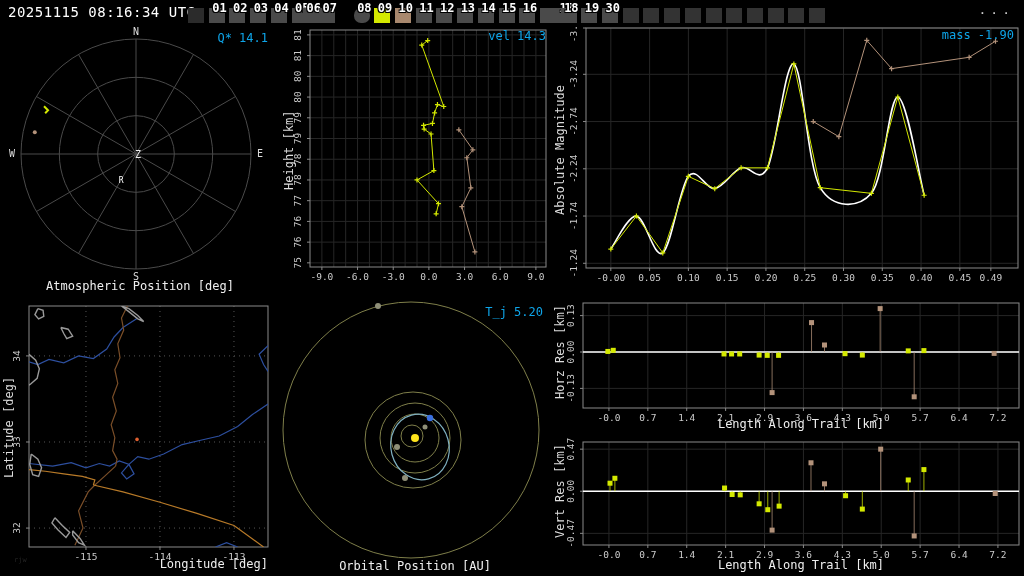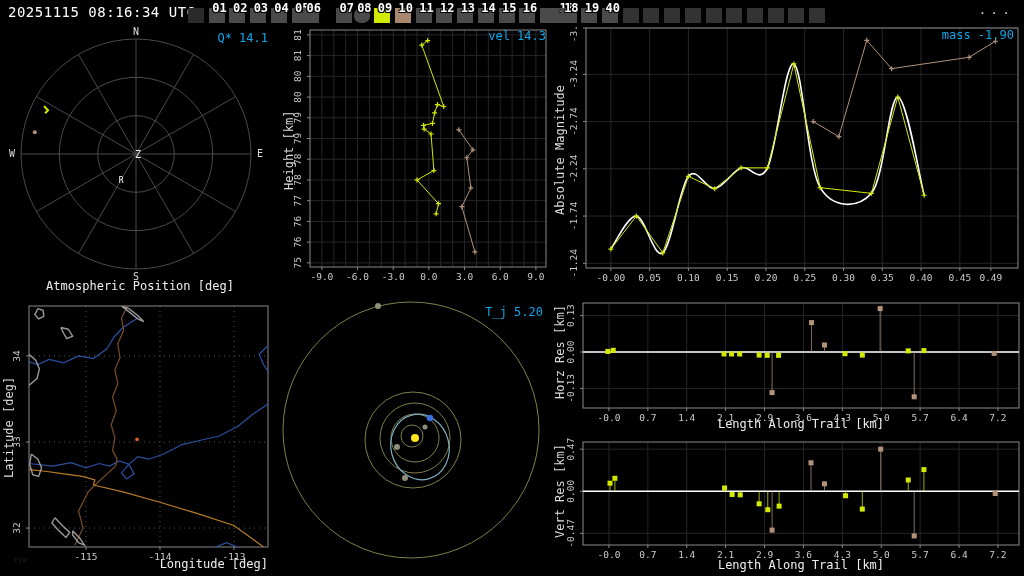--- a/index.html
+++ b/index.html
@@ -44,21 +44,21 @@
         </div>
         <div class="frame normal" style="left: 270.8px;">
           <span class="lbl">04</span>
         </div>
         <div class="frame normal" style="left: 291.5px;">
           <span class="lbl">05</span>
         </div>
         <div class="frame normal" style="left: 303px; text-align: right;">
           <span class="lbl">06</span>
         </div>
-        <div class="frame normal" style="left: 336px; text-align: center;">
+        <div class="frame normal" style="left: 319px; text-align: center;">
           <span class="lbl">07</span>
         </div>
         <div class="frame normal" style="left: 353.6px; border-radius: 7px;">
           <span class="lbl">08</span>
         </div>
         <div class="frame selected_primary" style="left: 374.3px;">
           <span class="lbl">09</span>
         </div>
         <div class="frame selected_secondary" style="left: 395px;">
           <span class="lbl">10</span>
@@ -84,21 +84,21 @@
         <div class="frame normal" style="left: 539.9px; padding-left: 16px;">
           <span class="lbl">17</span>
         </div>
         <div class="frame normal" style="left: 560.6px;">
           <span class="lbl">18</span>
         </div>
         <div class="frame normal" style="left: 581.3px;">
           <span class="lbl">19</span>
         </div>
         <div class="frame normal" style="left: 602px;">
-          <span class="lbl">40</span>
+          <span class="lbl">30</span>
         </div>
         <div class="frame dim" style="left: 622.7px;"></div>
         <div class="frame dim" style="left: 643.4px;"></div>
         <div class="frame dim" style="left: 664.1px;"></div>
         <div class="frame dim" style="left: 684.8px;"></div>
         <div class="frame dim" style="left: 705.5px;"></div>
         <div class="frame dim" style="left: 726.2px;"></div>
         <div class="frame dim" style="left: 746.9px;"></div>
         <div class="frame dim" style="left: 767.6px;"></div>
         <div class="frame dim" style="left: 788.3px;"></div>
@@ -380,20 +380,21 @@
         <circle cx="131" cy="135" r="128" fill="none" stroke="#7f7f4a" stroke-width="1"></circle>
         <ellipse cx="140" cy="152" rx="29" ry="33" transform="rotate(-15 140 152)" fill="none" stroke="#7fb0c0" stroke-width="1.2"></ellipse>
         <circle cx="135" cy="143" r="4" fill="#ffe41c"></circle>
         <circle cx="145" cy="132" r="2.5" fill="#8f8f78"></circle>
         <circle cx="117" cy="152" r="3" fill="#8f8f78"></circle>
         <circle cx="150" cy="123" r="3.2" fill="#3a6fe0"></circle>
         <circle cx="125" cy="183" r="3" fill="#8f8f78"></circle>
         <circle cx="98" cy="11" r="3" fill="#8f8f78"></circle>
       </svg>
     <div class="ptitle" style="top:10px;right:7px;">T_j 5.20</div>
+    <div class="caption" style="left:0;width:270px;bottom:3px;">Orbital Position [AU]</div>
   </div>
 
   <div class="panel" style="left:550px;top:295px;width:474px;height:137px;">
     <svg id="svg-horz" width="474" height="137">
         <g>
           <line x1="58.933085501858734" y1="8" x2="58.933085501858734" y2="113" stroke="#262626" stroke-width="1"></line>
           <line x1="97.83271375464683" y1="8" x2="97.83271375464683" y2="113" stroke="#262626" stroke-width="1"></line>
           <line x1="136.73234200743494" y1="8" x2="136.73234200743494" y2="113" stroke="#262626" stroke-width="1"></line>
           <line x1="175.63197026022303" y1="8" x2="175.63197026022303" y2="113" stroke="#262626" stroke-width="1"></line>
           <line x1="214.53159851301115" y1="8" x2="214.53159851301115" y2="113" stroke="#262626" stroke-width="1"></line>

